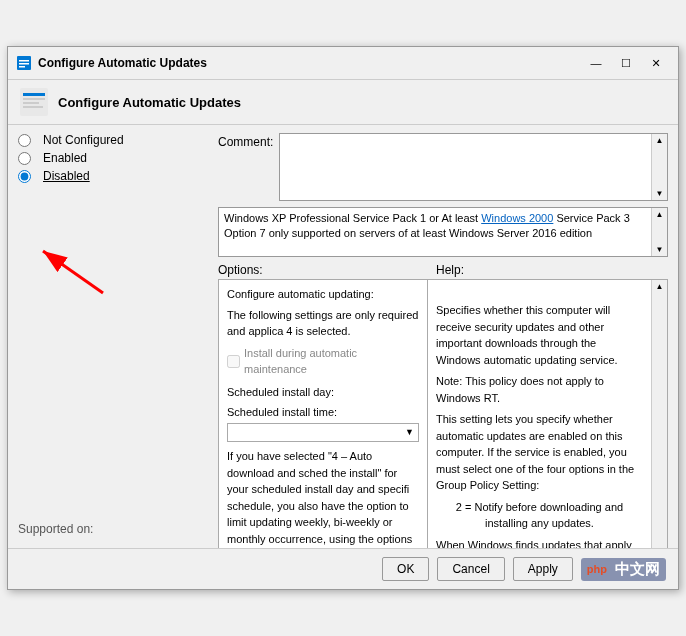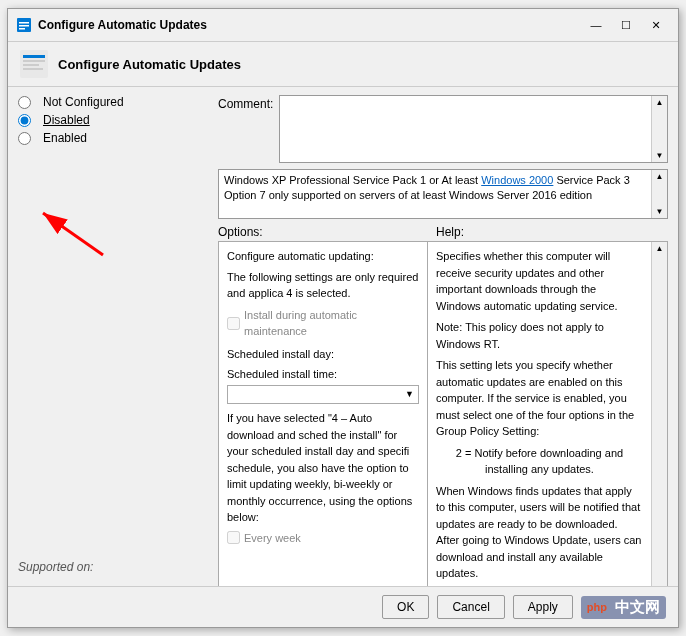--- a/index.html
+++ b/index.html
@@ -9,21 +9,21 @@
       background: #f0f0f0;
       display: flex;
       justify-content: center;
       align-items: center;
       width: 686px;
       height: 636px;
       overflow: hidden;
     }
     .window {
       width: 672px;
-      height: 620px;
+      height: 544px;
       background: #f0f0f0;
       border: 1px solid #999;
       box-shadow: 2px 2px 8px rgba(0,0,0,0.3);
       display: flex;
       flex-direction: column;
     }
     .title-bar {
       background: #f0f0f0;
       border-bottom: 1px solid #ccc;
       display: flex;
@@ -191,31 +191,31 @@
 
         <line x1="80" y1="50" x2="20" y2="8" stroke="red" stroke-width="3" marker-end="url(#arrowhead)"></line>
       </svg>
 
       <div class="radio-group">
         <label class="radio-item">
           <input type="radio" name="config" style="">
           <span class="radio-label">Not Configured</span>
         </label>
         <label class="radio-item">
+          <input type="radio" name="config" style="">
+          <span class="radio-label">Enabled</span>
+        </label>
+        <label class="radio-item">
           <input type="radio" name="config" checked="" style="">
           <span class="radio-label disabled-label">Disabled</span>
         </label>
-        <label class="radio-item">
-          <input type="radio" name="config" style="">
-          <span class="radio-label">Enabled</span>
-        </label>
       </div>
 
       <div style="margin-top:auto;">
-        <div style="display:flex; align-items:center; margin-bottom:4px;font-style:italic;">
+        <div style="display:flex; align-items:center; margin-bottom:4px;">
           <span style="font-size:12px; color:#555;">Supported on:</span>
         </div>
       </div>
 
     </div>
 
     <div style="flex:1; display:flex; flex-direction:column; padding:8px 10px 8px 0;">
 
       <div style="display:flex; align-items:flex-start; margin-bottom:6px;">
         <span style="font-size:12px; margin-right:6px; padding-top:2px;">Comment:</span>
@@ -278,21 +278,21 @@
               <div class="checkbox-item">
                 <input type="checkbox" disabled="" style="">
                 <span style="color:#888;">Every week</span>
               </div>
             </div>
 
           </div>
 
           <div style="flex:1; border:1px solid #aaa; border-left:none; background:white; display:flex; overflow:hidden;">
             <div style="flex:1; padding:6px 8px; overflow:hidden; font-size:11px; line-height:1.5;">
-              <p style="margin-bottom:5px;">Specifies whether this computer will receive security updates and other important downloads through the Windows automatic updating service.</p>
+              <p style="margin-bottom:5px;margin-top:16px;">Specifies whether this computer will receive security updates and other important downloads through the Windows automatic updating service.</p>
               <p style="margin-bottom:5px;">Note: This policy does not apply to Windows RT.</p>
               <p style="margin-bottom:5px;">This setting lets you specify whether automatic updates are enabled on this computer. If the service is enabled, you must select one of the four options in the Group Policy Setting:</p>
               <p style="margin-bottom:5px; text-align:center;">2 = Notify before downloading and installing any updates.</p>
               <p style="margin-bottom:5px;">When Windows finds updates that apply to this computer, users will be notified that updates are ready to be downloaded. After going to Windows Update, users can download and install any available updates.</p>
 
             </div>
             <div style="width:16px; background:#f0f0f0; border-left:1px solid #ccc; display:flex; flex-direction:column; align-items:center;">
               <button style="border:none;background:none;font-size:8px;cursor:pointer;padding:2px;">▲</button>
               <div style="flex:1;"></div>
 

